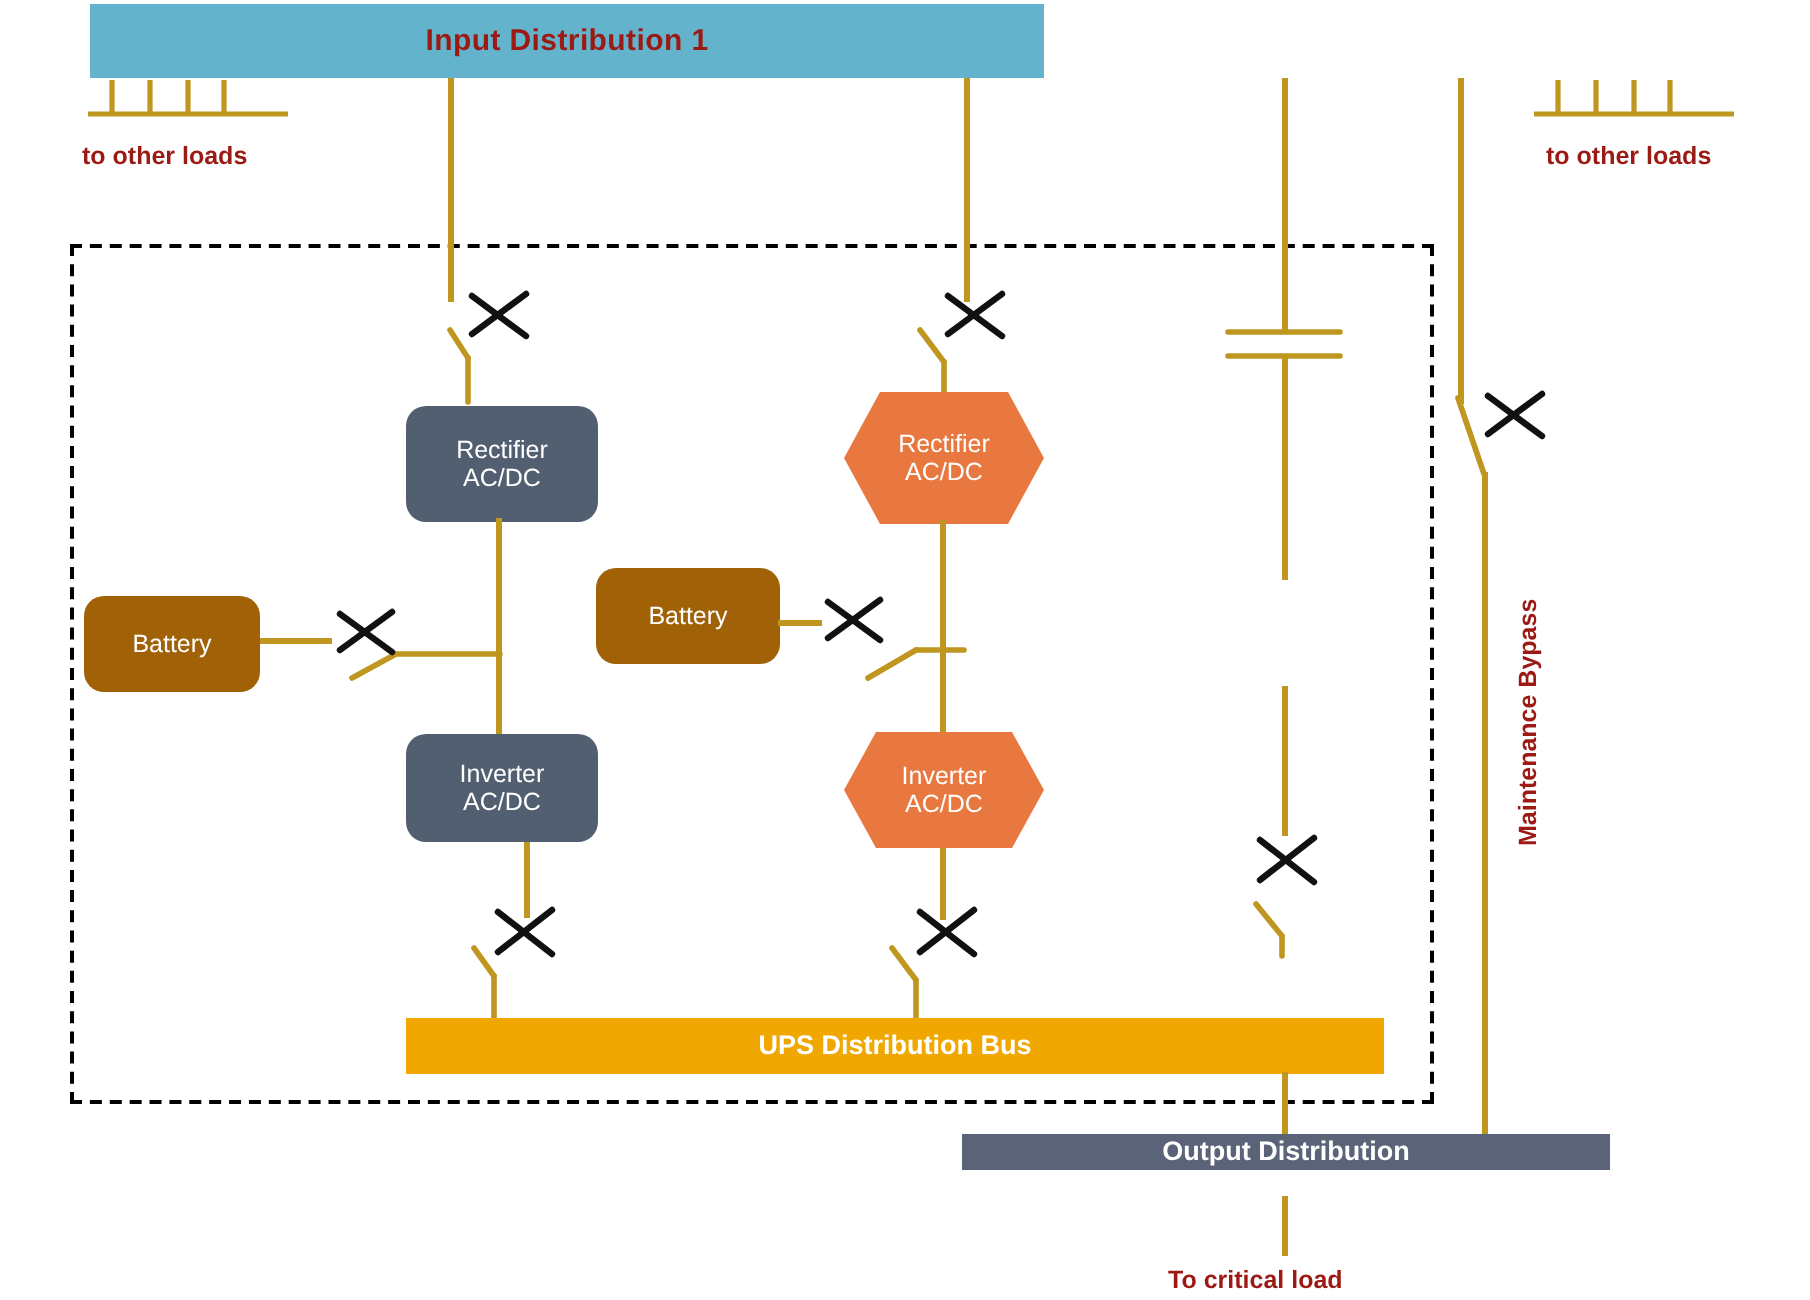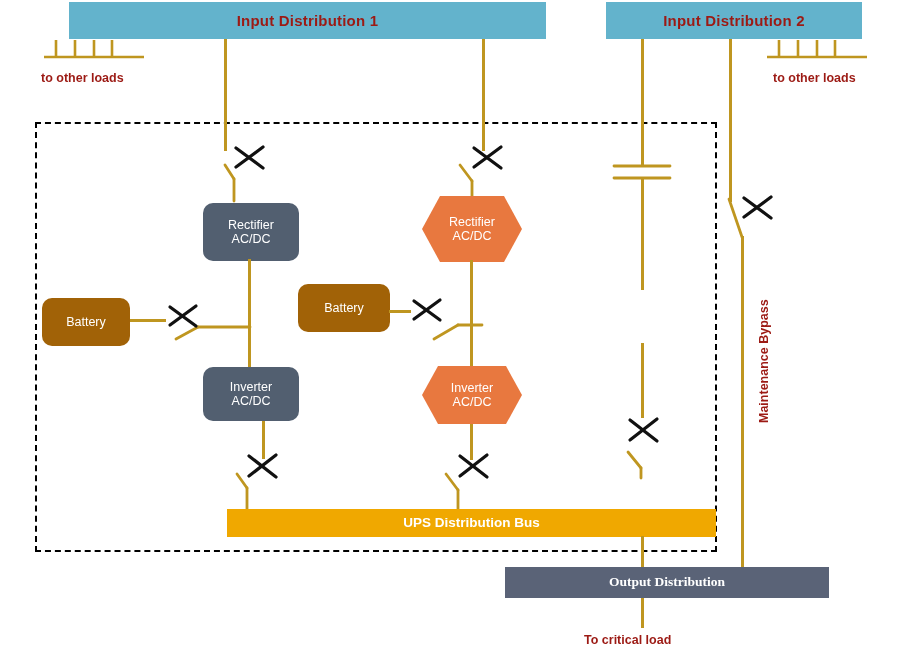--- a/index.html
+++ b/index.html
@@ -11,21 +11,20 @@
   }
   #stage{position:relative;width:905px;height:650px;}
 
   
   .bar{
     position:absolute;
     display:flex;align-items:center;justify-content:center;
     box-sizing:border-box;
     text-align:left;
     line-height:1.05;
-    margin-left:24px;
   }
   .bar-cyan{background:#63b3cc;color:#9c1a14;font-weight:bold;font-size:15px;letter-spacing:.2px;}
   .bar-amber{background:#f0a800;color:#ffffff;font-weight:bold;font-size:13.5px;}
   .bar-slate{background:#5a6377;color:#ffffff;font-weight:bold;font-size:13.5px;}
 
   
   .node{
     position:absolute;
     display:flex;align-items:center;justify-content:center;
     box-sizing:border-box;
@@ -83,23 +82,20 @@
 <body>
 
 <div id="stage">
 
   <div class="dashbox" style="left:35px;top:122px;width:678px;height:426px;"></div>
 
   <div class="bar bar-cyan" style="left:45px;top:2px;width:477px;height:37px;">
     <span>Input Distribution  1</span>
   </div>
 
-  <div class="bar bar-cyan" style="left:582px;top:2px;width:256px;height:37px;">
-    <span>Input  Distribution 2</span>
-  </div>
 
   <div class="comb" style="left:42px;top:39px;">
     <svg width="104" height="22" viewBox="0 0 104 22">
       <g stroke="#bf9620" stroke-width="2.6" fill="none">
         <line x1="14" y1="1" x2="14" y2="17"></line>
         <line x1="33" y1="1" x2="33" y2="17"></line>
         <line x1="52" y1="1" x2="52" y2="17"></line>
         <line x1="70" y1="1" x2="70" y2="17"></line>
         <line x1="2" y1="18" x2="102" y2="18"></line>
       </g>
@@ -279,20 +275,20 @@
   </div>
   <div class="wire vw" style="left:741px;top:236px;height:332px;"></div>
   <div class="lbl-red lbl-rot" style="left:757px;top:423px;">Maintenance Bypass</div>
 
   <div class="bar bar-amber" style="left:203px;top:509px;width:489px;height:28px;">
     <span>UPS Distribution Bus</span>
   </div>
 
   <div class="wire vw" style="left:641px;top:536px;height:34px;"></div>
 
-  <div class="bar bar-slate" style="left:481px;top:567px;width:324px;height:31px;font-family:Liberation Serif, serif;">
+  <div class="bar bar-slate" style="left:481px;top:567px;width:324px;height:18px;">
     <span>Output Distribution</span>
   </div>
 
   <div class="wire vw" style="left:641px;top:598px;height:30px;"></div>
   <div class="lbl-red" style="left:584px;top:633px;">To critical load</div>
 
 </div>
 
 </body></html>

